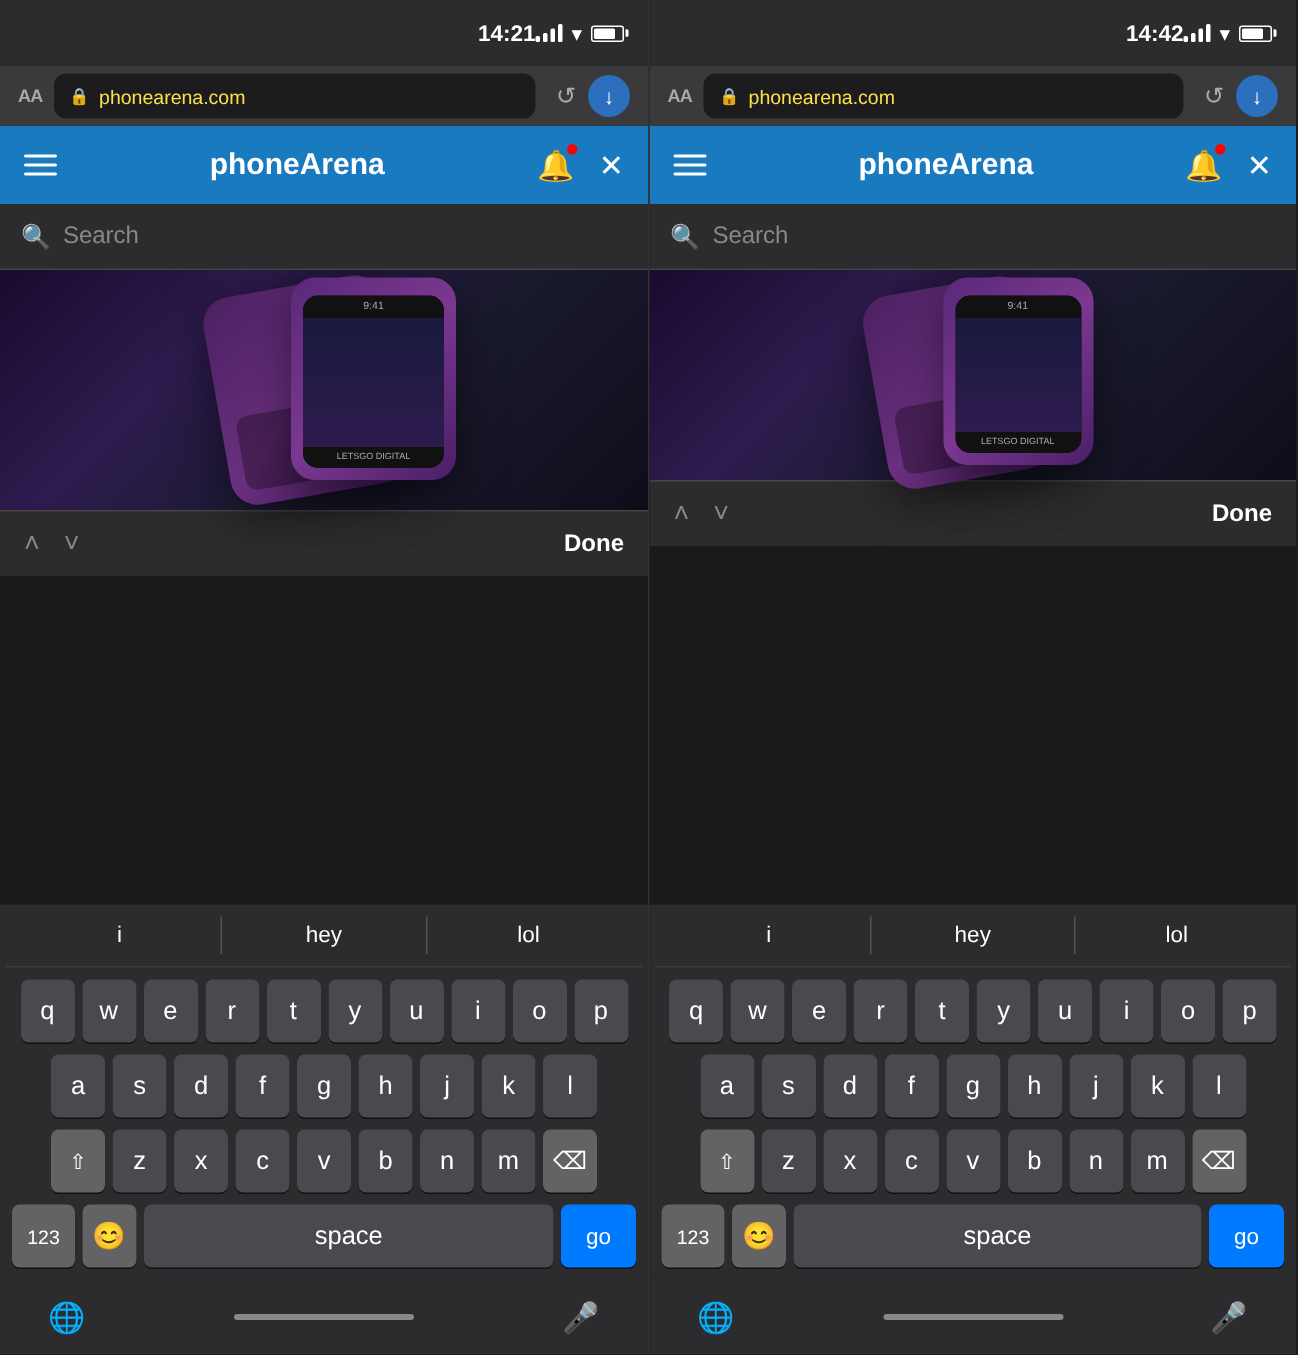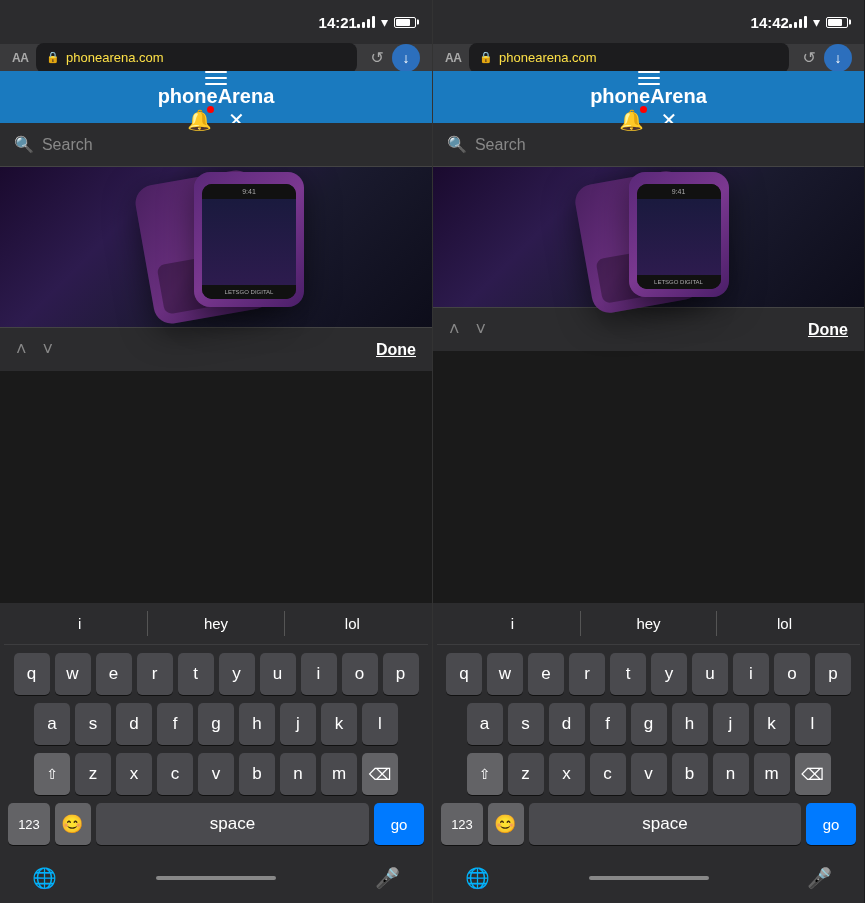--- a/index.html
+++ b/index.html
@@ -90,21 +90,21 @@
     .battery-fill {
       height: 100%;
       background: #fff;
       border-radius: 1px;
       width: 75%;
     }
 
     
     .browser-bar {
       background: #3a3a3c;
-      height: 27px;
+      height: 40px;
       display: flex;
       align-items: center;
       padding: 0 12px;
       gap: 8px;
     }
 
     .aa-text {
       color: #aaa;
       font-size: 12px;
       font-weight: 600;
@@ -151,21 +151,20 @@
     }
 
     
     .site-header {
       background: #1a7abf;
       height: 52px;
       display: flex;
       align-items: center;
       justify-content: space-between;
       padding: 0 16px;
-      flex-direction: column;
     }
 
     .hamburger {
       display: flex;
       flex-direction: column;
       gap: 4px;
     }
     .hamburger-line {
       width: 22px;
       height: 2px;
@@ -316,21 +315,20 @@
 
     .find-arrow {
       color: #888;
       font-size: 18px;
     }
 
     .done-btn {
       color: #fff;
       font-size: 16px;
       font-weight: 600;
-      text-decoration: underline;
     }
 
     
     .keyboard {
       background: #2c2c2e;
       padding: 8px 4px 4px;
     }
 
     .suggestions-row {
       display: flex;

